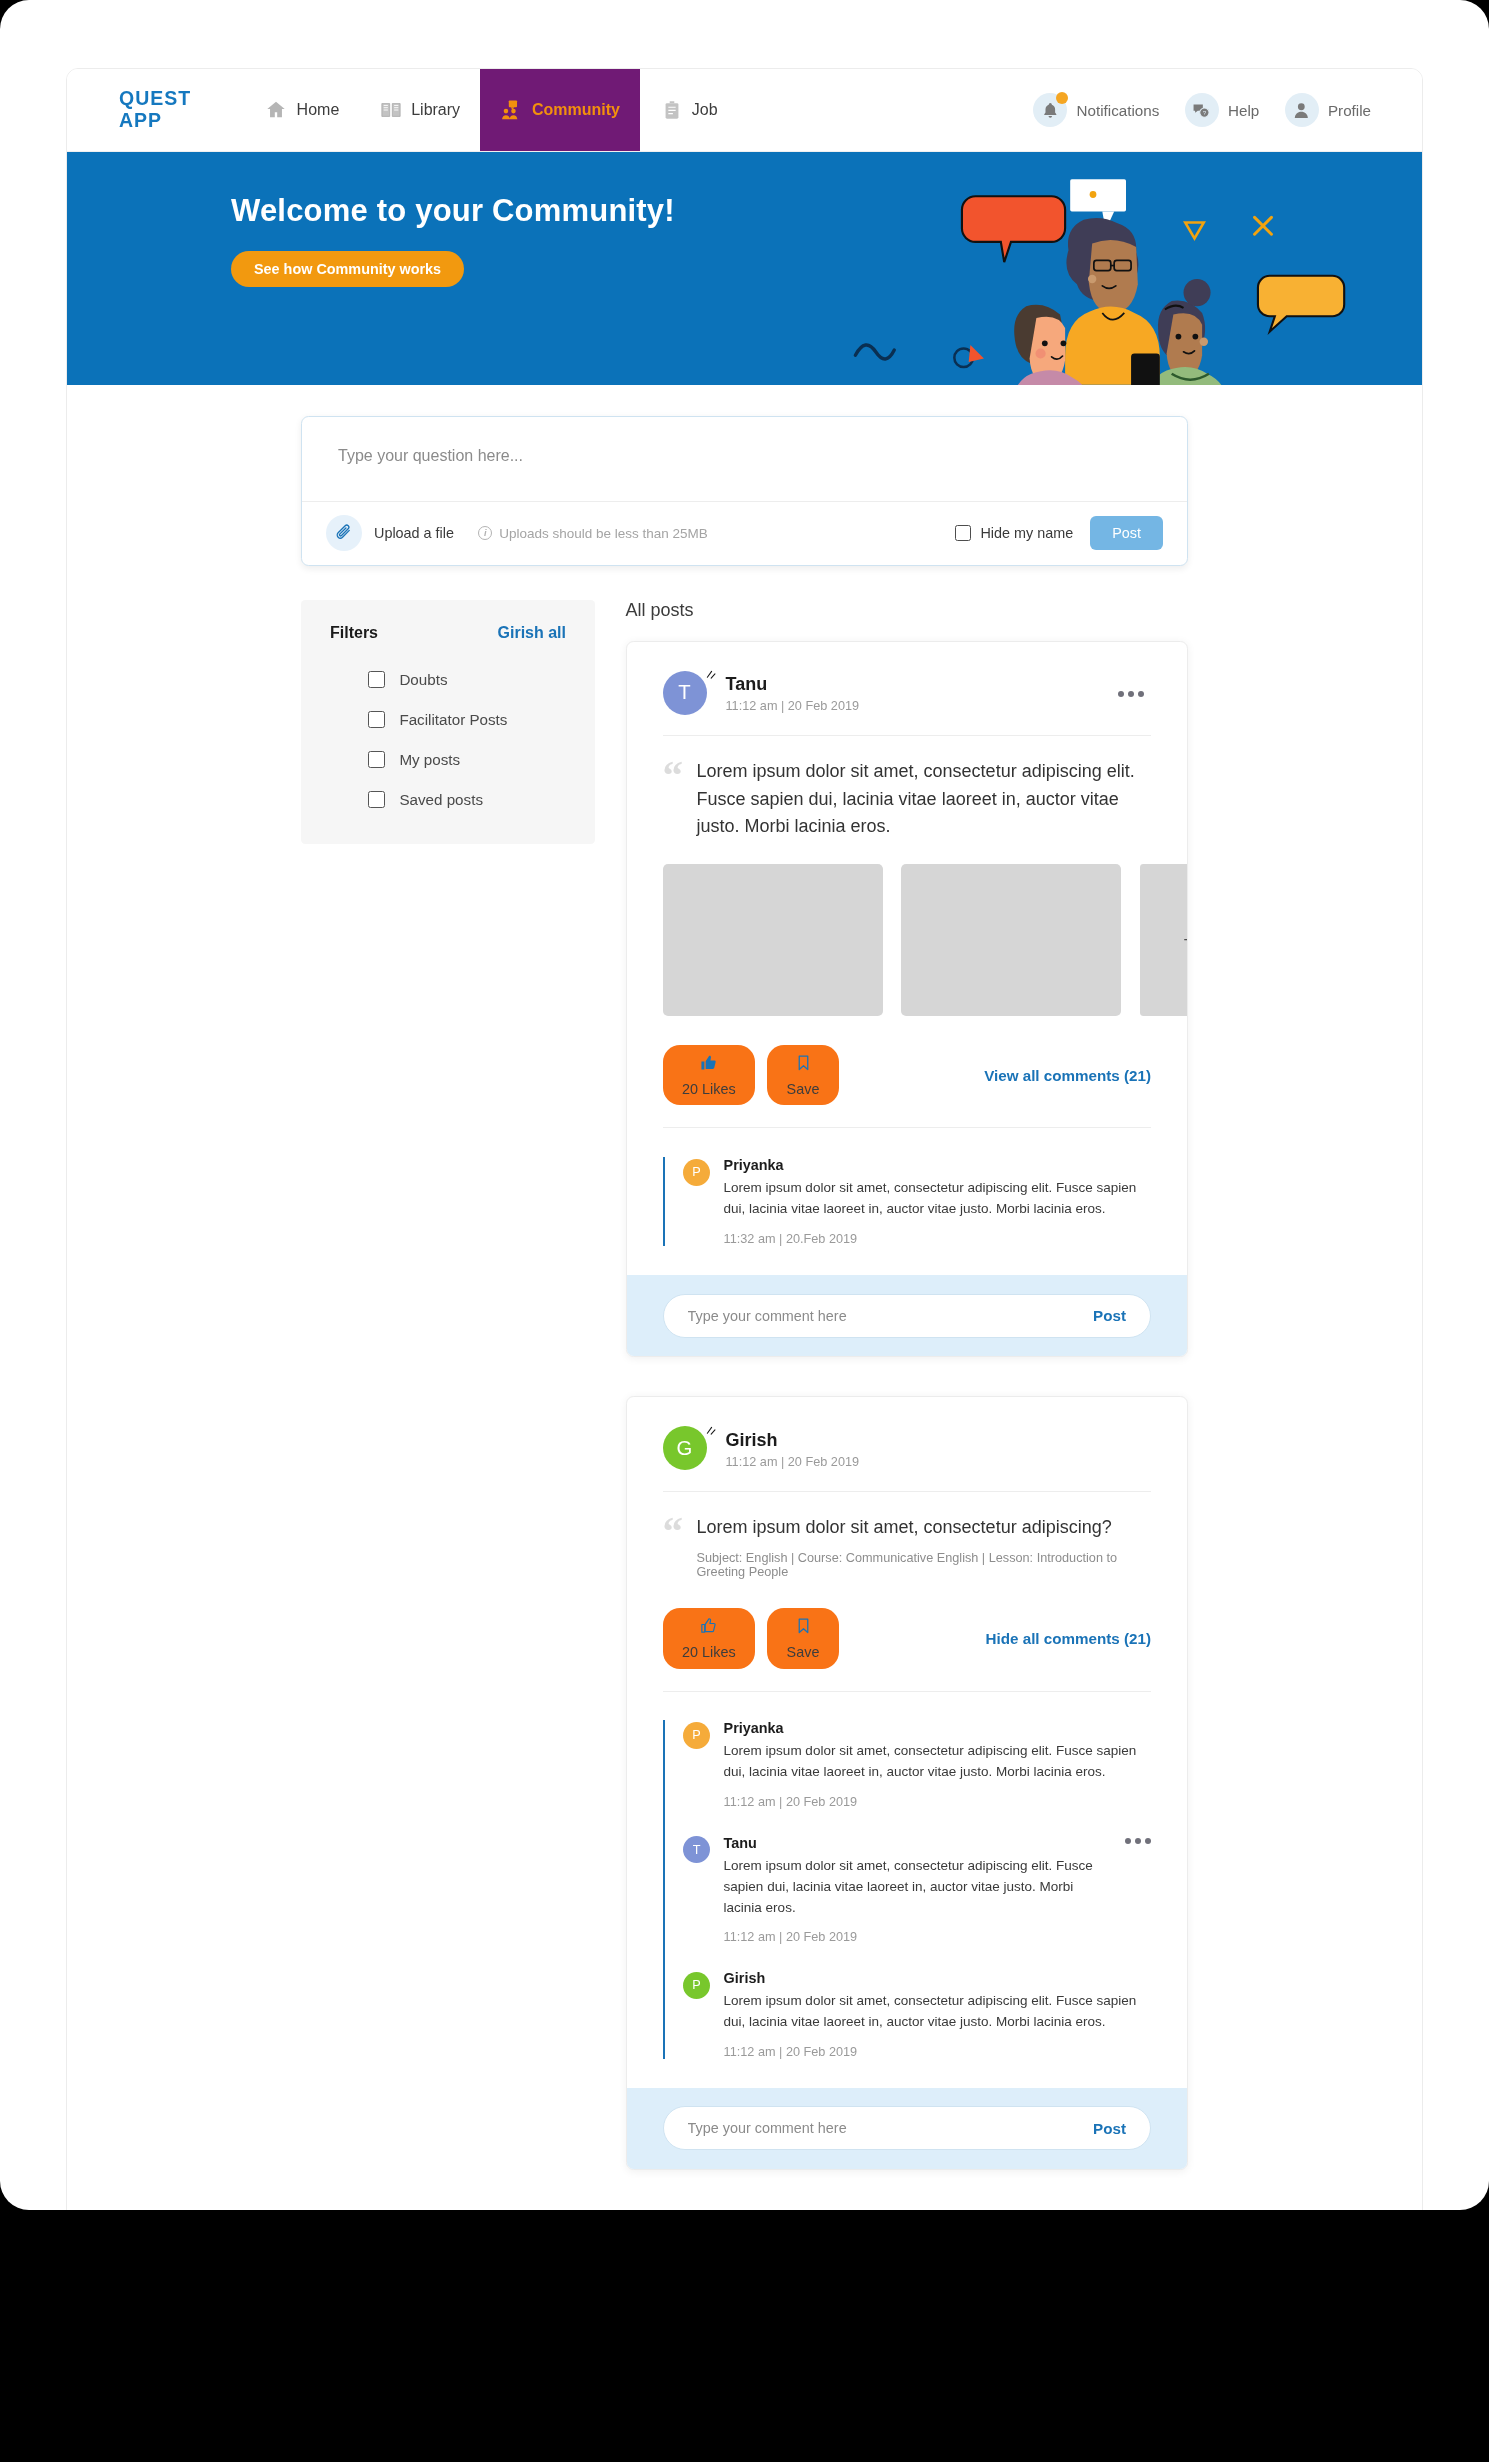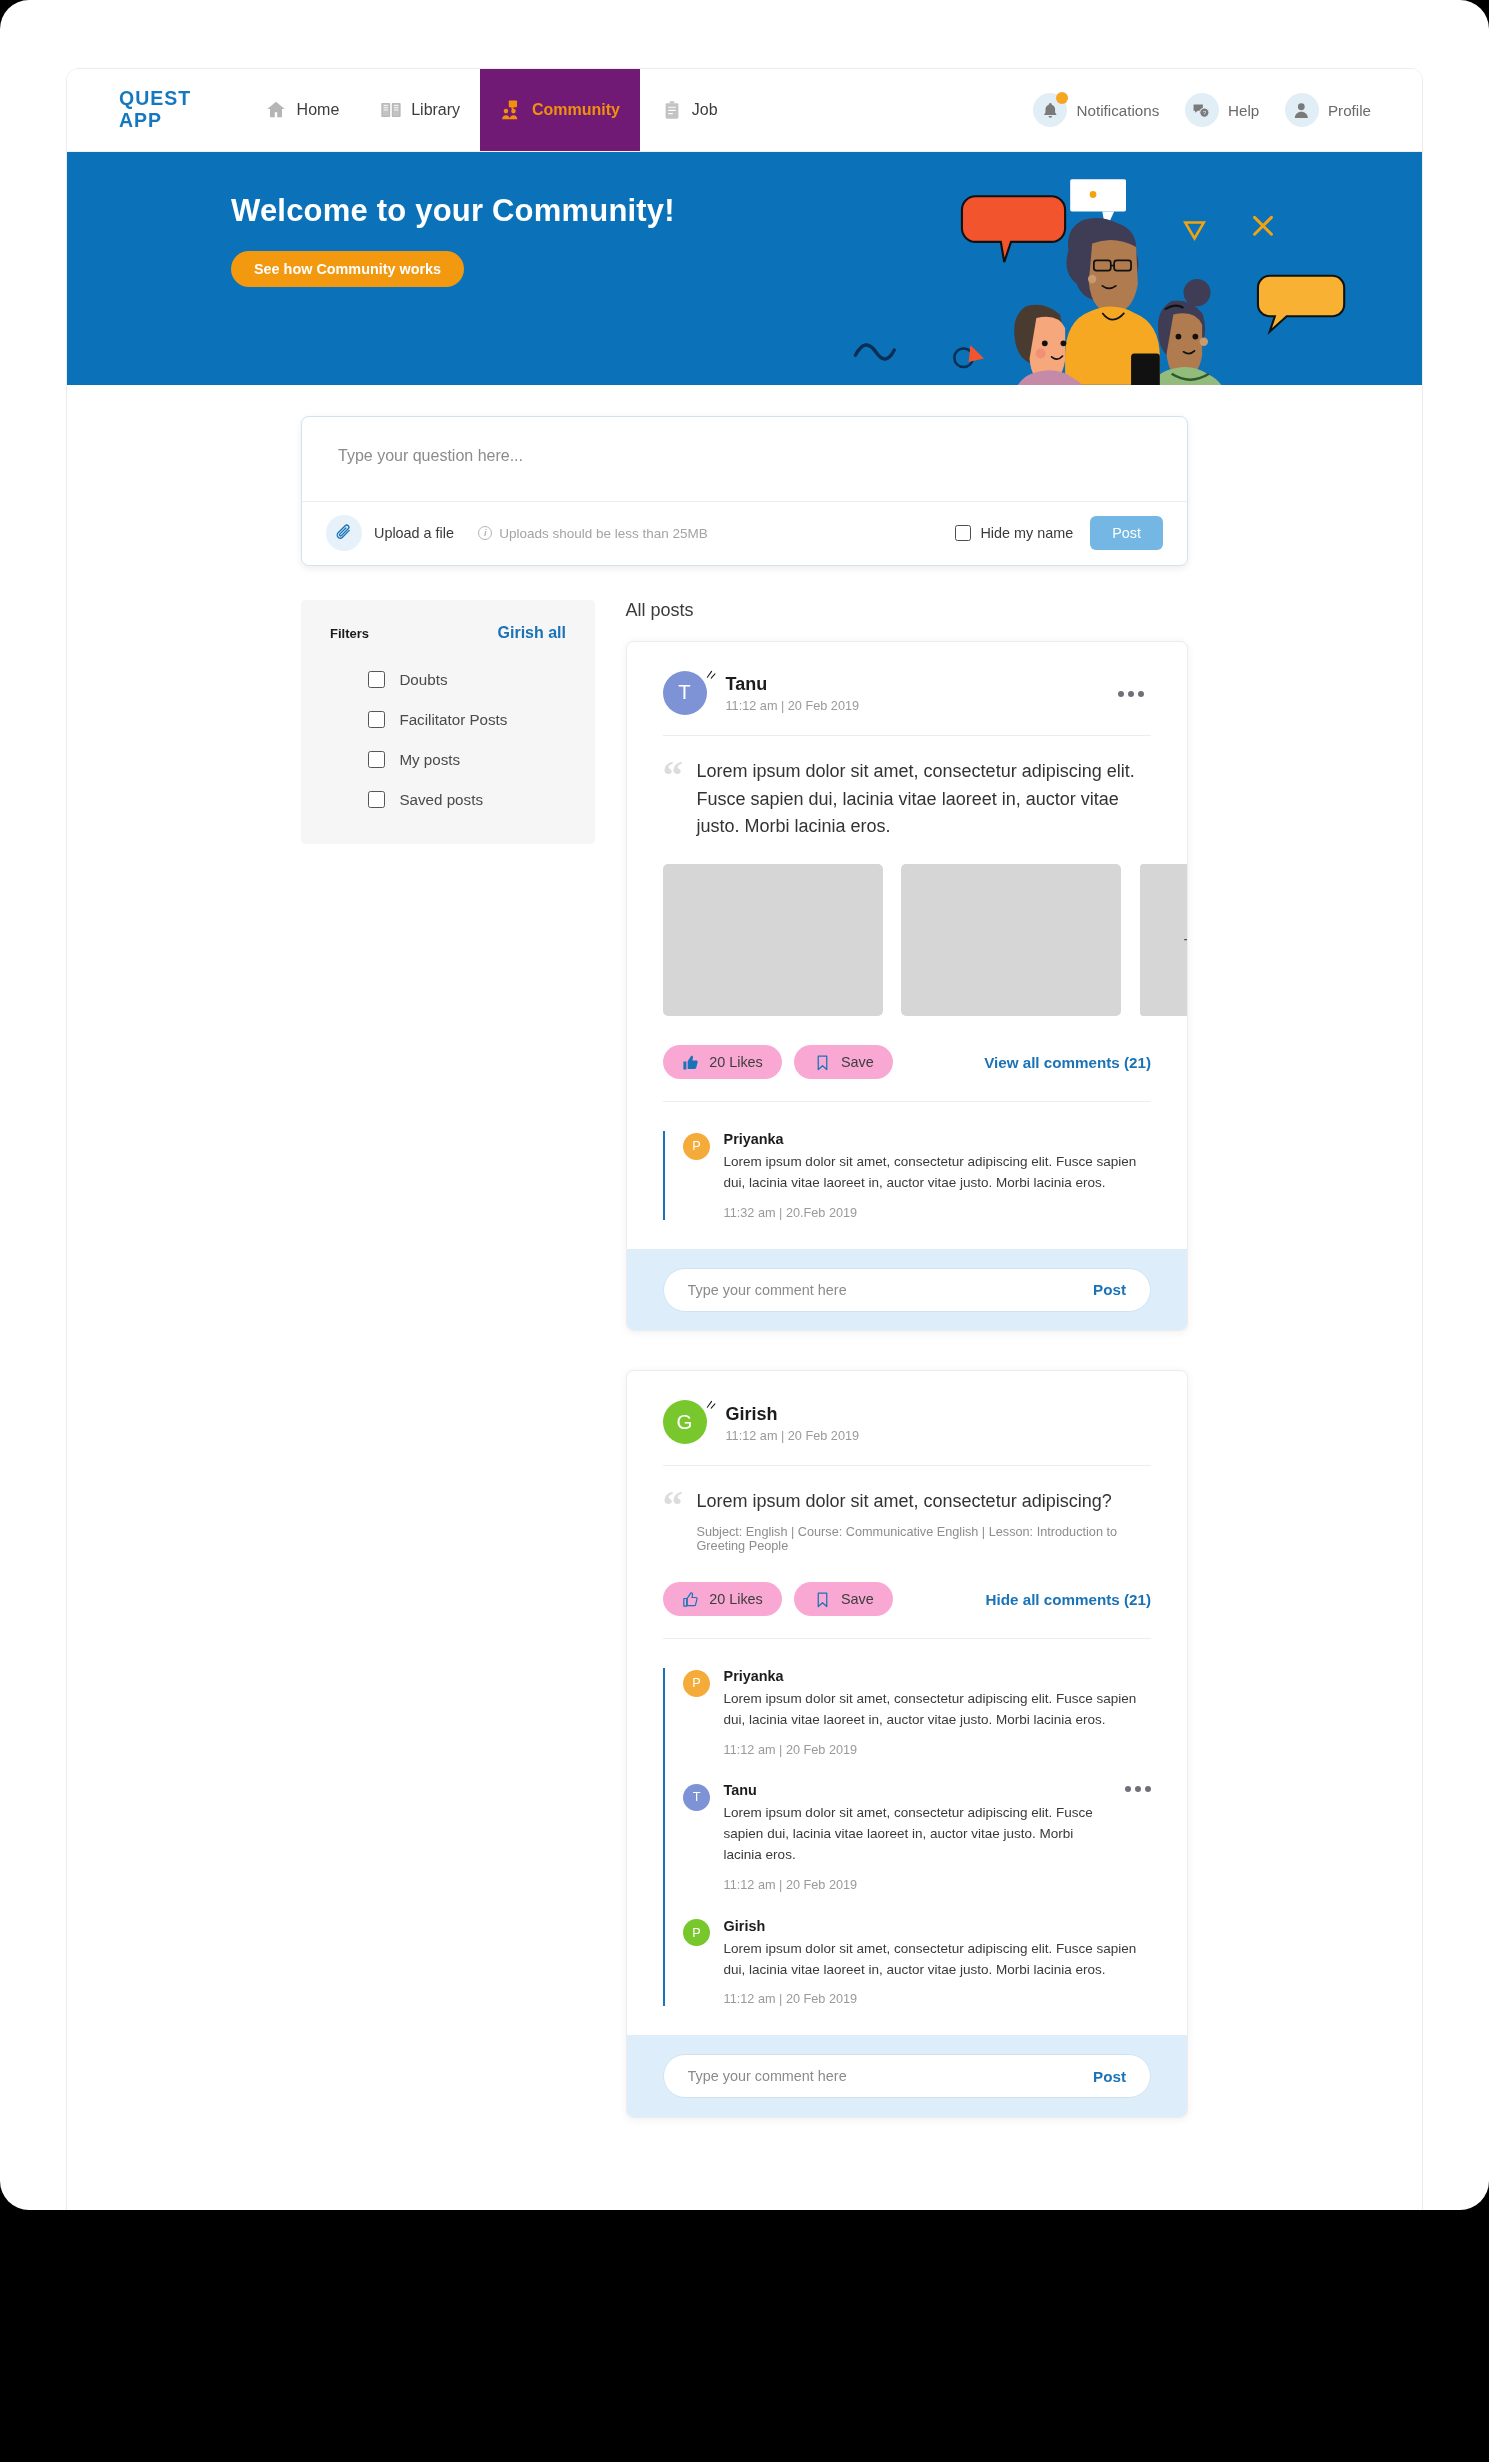--- a/index.html
+++ b/index.html
@@ -135,21 +135,21 @@
     display: flex; align-items: flex-start;
     padding: 34px 234px 0 234px; gap: 30.5px;
   }
   .col-left { width: 294px; flex: none; }
   .col-right { flex: 1; min-width: 0; }
 
   .filters {
     background: #f6f6f6; border-radius: 4.2px; padding: 24px 29px 36px 29px;
   }
   .filters-head { display: flex; align-items: baseline; }
-  .filters-title { font-size: 13px; font-weight: 700; color: #1b1b1b; }
+  .filters-title { font-size: 16px; font-weight: 700; color: #1b1b1b; }
   .filters-remove {
     margin-left: auto; font-size: 16px; color: #1a73b7;
     font-weight: 600; cursor: pointer;
   }
   .filter-list { margin-top: 29px; display: flex; flex-direction: column; gap: 23px; }
   .filter-row { display: flex; align-items: center; gap: 14.4px; cursor: pointer; padding-left: 38px; }
   .filter-row .cbox { width: 17px; height: 17px; border-color: #555; }
   .filter-row span { font-size: 15.2px; color: #4a4a4a; }
 
   .all-posts-label {
@@ -199,23 +199,24 @@
     display: flex; align-items: center; justify-content: center;
     font-size: 20.3px; color: #4c4c4c; border-radius: 3.4px;
   }
 
   .actions {
     display: flex; align-items: center; padding: 0 36px;
     margin-top: 29px; padding-bottom: 22px; gap: 12px;
   }
   .pill {
     display: flex; align-items: center; gap: 10.2px;
-    background: #f9a8d4; border-radius: 17px; padding: 8.5px 19.5px;
+    background: #f97316; border-radius: 17px; padding: 8.5px 19.5px;
     font-size: 14.4px; color: #3d3d3d; cursor: pointer; border: none;
     font-family: inherit;
+    flex-direction: column;
   }
   .pill svg { width: 17px; height: 17px; }
   .comments-link {
     margin-left: auto; font-size: 15.2px; color: #1a73b7; font-weight: 600;
     cursor: pointer;
   }
   .actions-sep { height: 0.8px; background: #ededed; margin: 0 36px; }
 
   .comment-thread {
     padding: 29px 36px 29px 36px;

